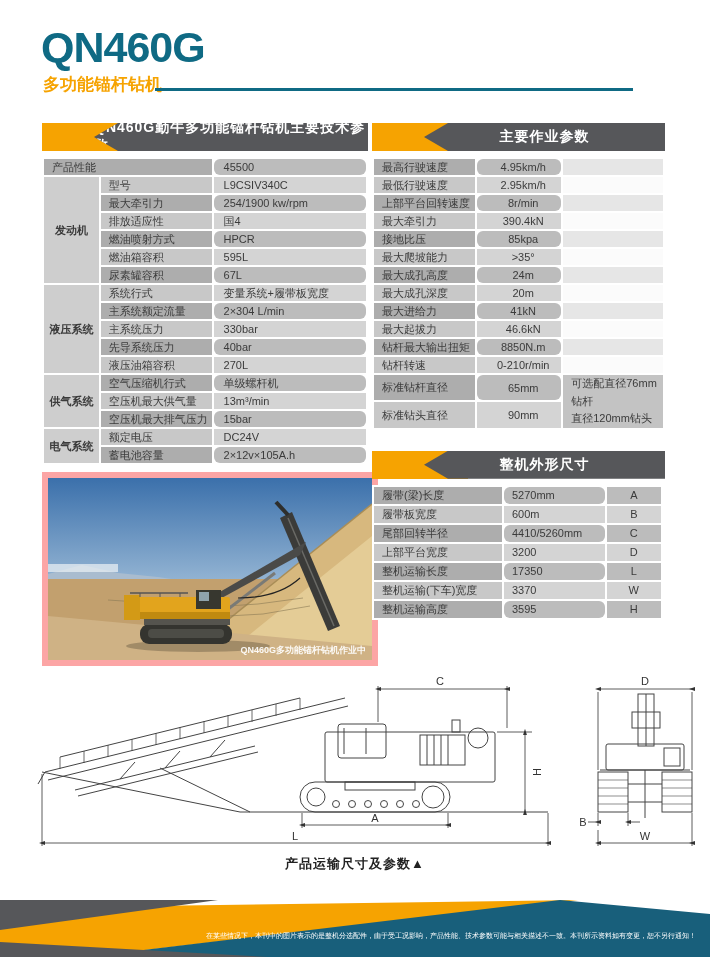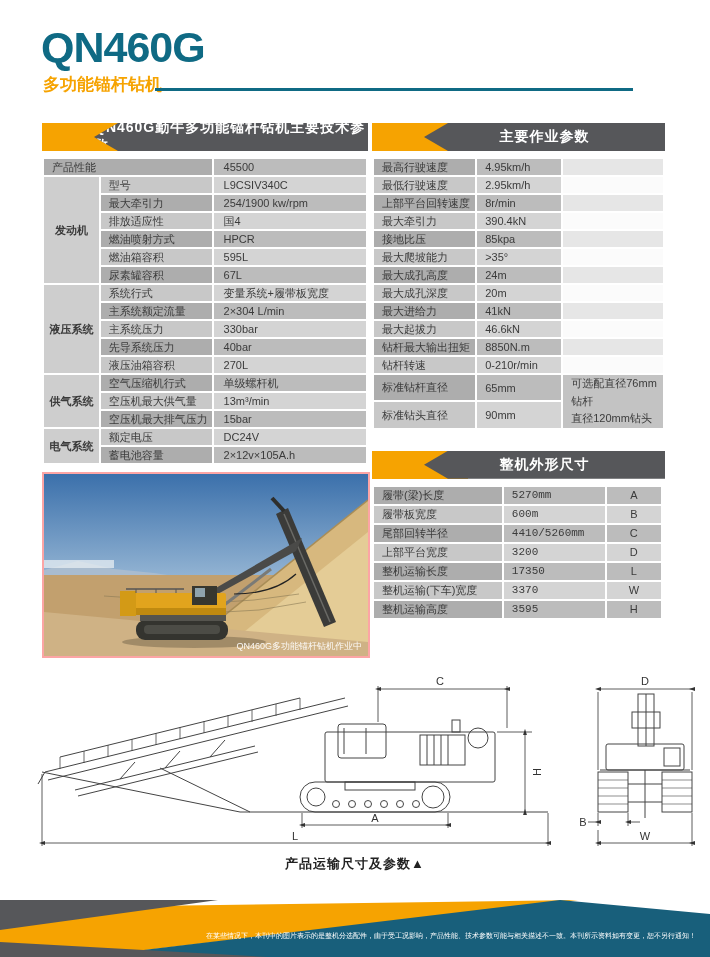--- a/index.html
+++ b/index.html
@@ -22,44 +22,44 @@
 
   
   table{border-collapse:separate;border-spacing:2px;background:#fff;}
   td{font-size:11px;color:#3b3b3b;vertical-align:middle;padding:0 0 0 8px;height:16px;}
   .spec-tbl{width:326px;}
   .spec-tbl td.grp{width:54px;text-align:center;padding:2px;background:var(--group-cell,#cecece);font-weight:700;}
   .spec-tbl td.lbl{width:110px;}
   .spec-tbl td.val{width:148px;padding-left:10px;}
   .ops-tbl{width:293px;}
   .ops-tbl td.lbl{width:101px;}
-  .ops-tbl td.val{width:79px;}
+  .ops-tbl td.val{width:79px;text-align:center;}
   .ops-tbl td.note{width:97px;}
   .dims-tbl{width:291px;}
   .dims-tbl td{height:17px;}
   .dims-tbl td.lbl{width:126px;}
-  .dims-tbl td.val{width:94px;font-family:Liberation Mono, monospace;}
+  .dims-tbl td.val{width:94px;}
   .dims-tbl td.code{width:57px;text-align:center;padding:0;}
   tr.dk td.lbl{background:var(--row-dark-label,#adadad);}
-  tr.dk td.val{background:var(--row-dark-value,#bcbcbc);}
+  tr.dk td.val{background:var(--row-dark-value,#bcbcbc);border-radius:6px;}
   tr.dk td.code{background:var(--row-dark-value,#bcbcbc);}
   tr.dk td.note{background:#e6e6e6;}
   tr.lt td.lbl{background:var(--row-light-label,#c8c8c8);}
   tr.lt td.val{background:var(--row-light-value,#d4d4d4);}
   tr.lt td.code{background:var(--row-light-value,#d4d4d4);}
   tr.lt td.note{background:#fbfbfb;}
   td.note-merged{background:var(--note-merged,#c3c3c3);padding-left:8px;line-height:1.6;}
 
   
   .left-col{position:absolute;left:42px;top:123px;width:326px;}
   .right-col{position:absolute;left:372px;top:123px;width:293px;}
   .dims-gap{height:21px;}
 
   
-  .photo{margin-top:7px;width:324px;height:182px;border:2px solid #fca5a5;position:relative;}
+  .photo{margin-top:7px;width:324px;height:182px;border:6px solid #fca5a5;position:relative;font-weight:bold;}
 
   
   .drawing{position:absolute;left:0;top:672px;width:710px;height:182px;}
   .drawing svg{display:block;}
   .draw-caption{position:absolute;left:0;top:855px;width:710px;text-align:center;
                 font-size:13px;font-weight:700;color:#222;letter-spacing:1px;}
 
   
   .footer{position:absolute;left:0;bottom:0;width:710px;height:57px;}
   .footer .poly-yellow{fill:var(--accent-orange,#f6a301);}

